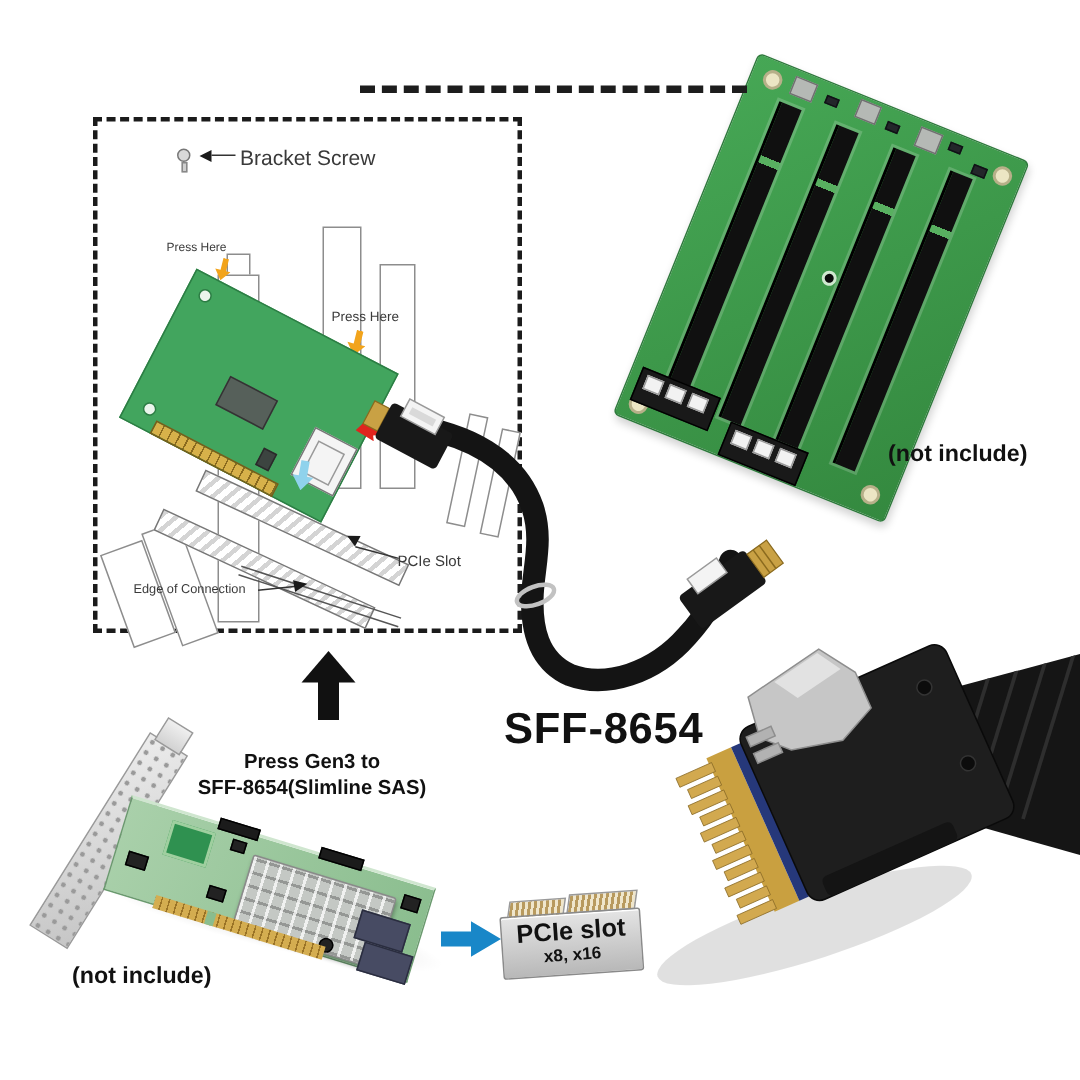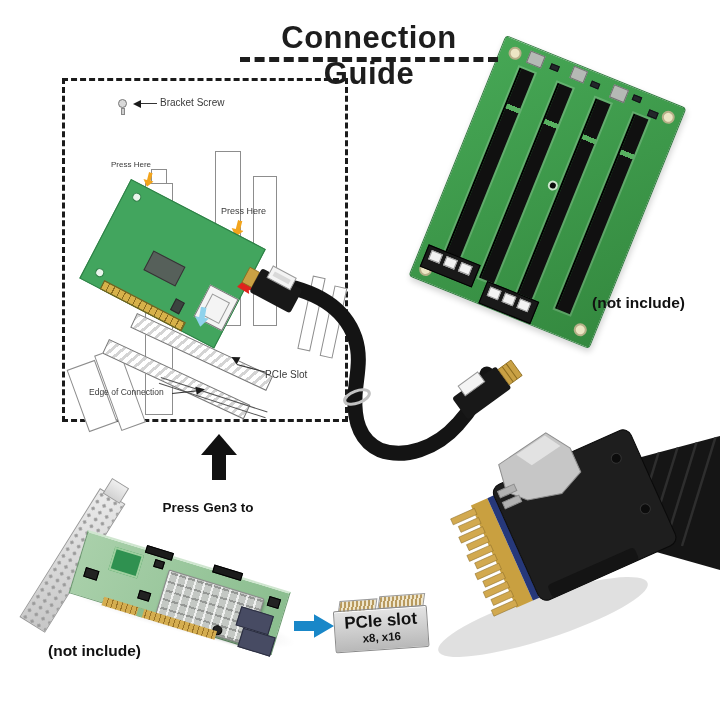--- a/index.html
+++ b/index.html
@@ -112,30 +112,29 @@
   .sc-body .l2{font-size:11.5px;font-weight:bold;color:#111;line-height:12px;}
   
   .cable-svg{position:absolute;left:0;top:0;z-index:4;}
   .closeup-svg{position:absolute;left:428px;top:412px;z-index:3;}
 </style>
 </head>
 <body>
 
 <div class="canvas">
 
-  <div class="title">Connection Guide</div>
   <div class="title-underline"></div>
 
   <div class="diagram-box">
 
     <div class="screw-head"></div>
     <div class="screw-stem"></div>
     <div class="tri-left" style="left:68px;top:19px;"></div>
     <div class="lead-line" style="left:76px;top:22px;width:16px;"></div>
-    <div class="lbl" style="left:95px;top:16px;font-size:10px;">Bracket Screw</div>
+    <div class="lbl" style="left:95px;top:16px;font-size:14px;">Bracket Screw</div>
 
     <div class="outline" style="left:86px;top:88px;width:16px;height:16px;"></div>
     <div class="outline" style="left:80px;top:102px;width:28px;height:232px;"></div>
     <div class="outline" style="left:150px;top:70px;width:26px;height:175px;"></div>
     <div class="outline" style="left:188px;top:95px;width:24px;height:150px;"></div>
     <div class="outline" style="left:12px;top:282px;width:30px;height:66px;transform:rotate(-20deg);"></div>
     <div class="outline" style="left:42px;top:268px;width:26px;height:80px;transform:rotate(-20deg);"></div>
     <div class="outline" style="left:240px;top:195px;width:13px;height:75px;transform:rotate(12deg);"></div>
     <div class="outline" style="left:262px;top:205px;width:13px;height:72px;transform:rotate(12deg);"></div>
 
@@ -214,28 +213,30 @@
     </g>
     <g transform="translate(452,398) rotate(-36)">
       <rect x="0" y="0" width="54" height="27" rx="3" fill="#181818"></rect>
       <rect x="12" y="-6" width="24" height="12" fill="#f4f4f4" stroke="#9a9a9a"></rect>
       <rect x="54" y="4" width="16" height="19" fill="#c9a144" stroke="#8a6a1e" stroke-width="0.8"></rect>
       <line x1="59" y1="4" x2="59" y2="23" stroke="#8a6a1e" stroke-width="1"></line>
       <line x1="64" y1="4" x2="64" y2="23" stroke="#8a6a1e" stroke-width="1"></line>
     </g>
   </svg>
 
+  <div class="sff-label">SFF-8654</div>
 
   <div class="up-arrow">
     <div class="head"></div>
     <div class="shaft"></div>
   </div>
 
   <div class="caption">
     <div>Press Gen3 to</div>
+    <div>SFF-8654(Slimline SAS)</div>
   </div>
 
   <div class="card-shadow"></div>
   <div class="bracket">
     <div class="tab"></div>
   </div>
   <div class="raid-pcb">
     <div class="bga"></div>
     <div class="heatsink">
       <div class="fan-screw"></div>

